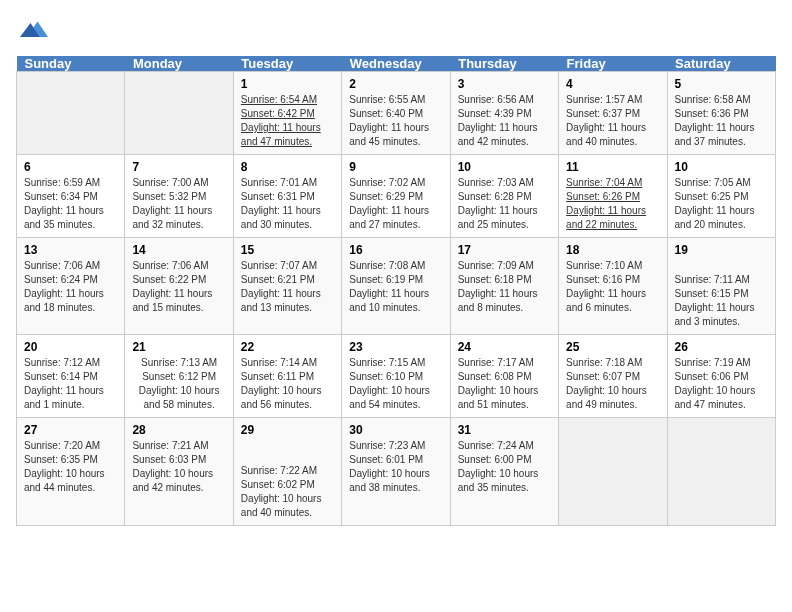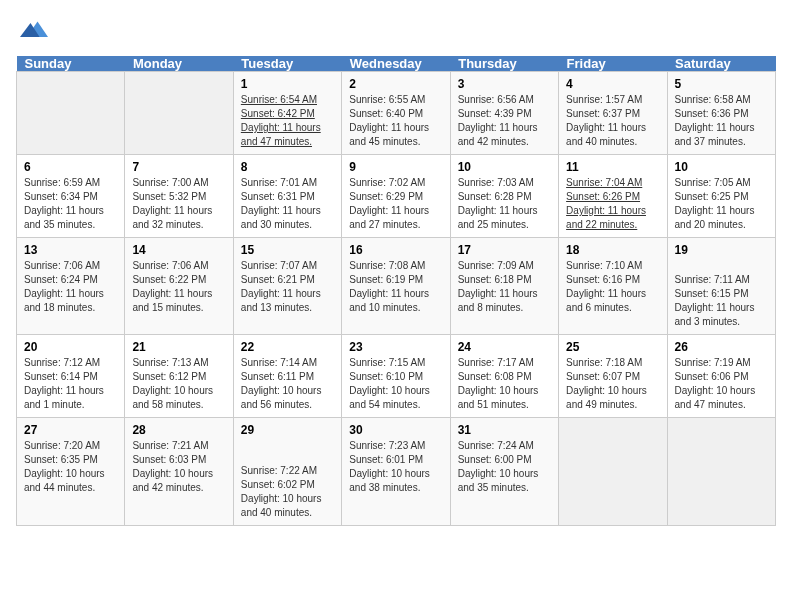--- a/index.html
+++ b/index.html
@@ -243,21 +243,21 @@
       </tr>
       <tr>
         <td>
           <span class="day-number">20</span>
           <div class="day-info" style="white-space: pre-line;">Sunrise: 7:12 AM
 Sunset: 6:14 PM
 Daylight: 11 hours and 1 minute.</div>
         </td>
         <td>
           <span class="day-number">21</span>
-          <div class="day-info" style="white-space: pre-line;">Sunrise: 7:13 AM
+          <div class="day-info" style="white-space: pre-line; text-align: center;">Sunrise: 7:13 AM
 Sunset: 6:12 PM
 Daylight: 10 hours and 58 minutes.</div>
         </td>
         <td>
           <span class="day-number">22</span>
           <div class="day-info" style="white-space: pre-line;">Sunrise: 7:14 AM
 Sunset: 6:11 PM
 Daylight: 10 hours and 56 minutes.</div>
         </td>
         <td>

